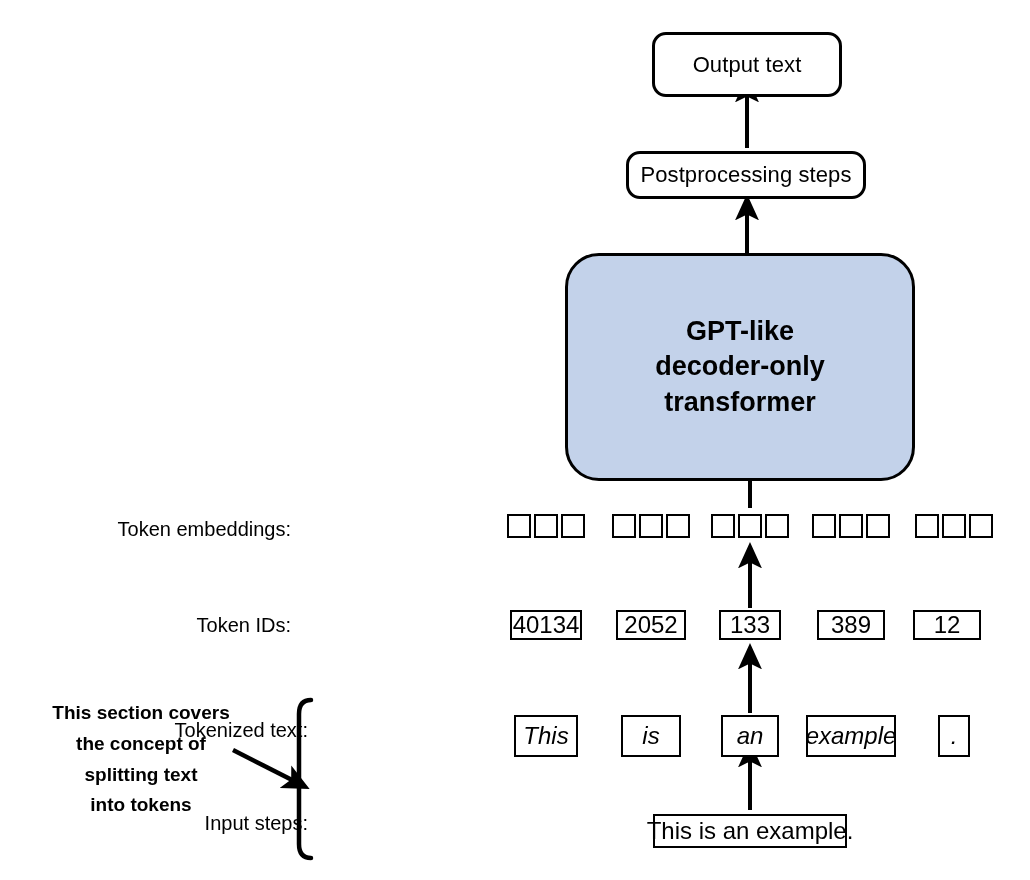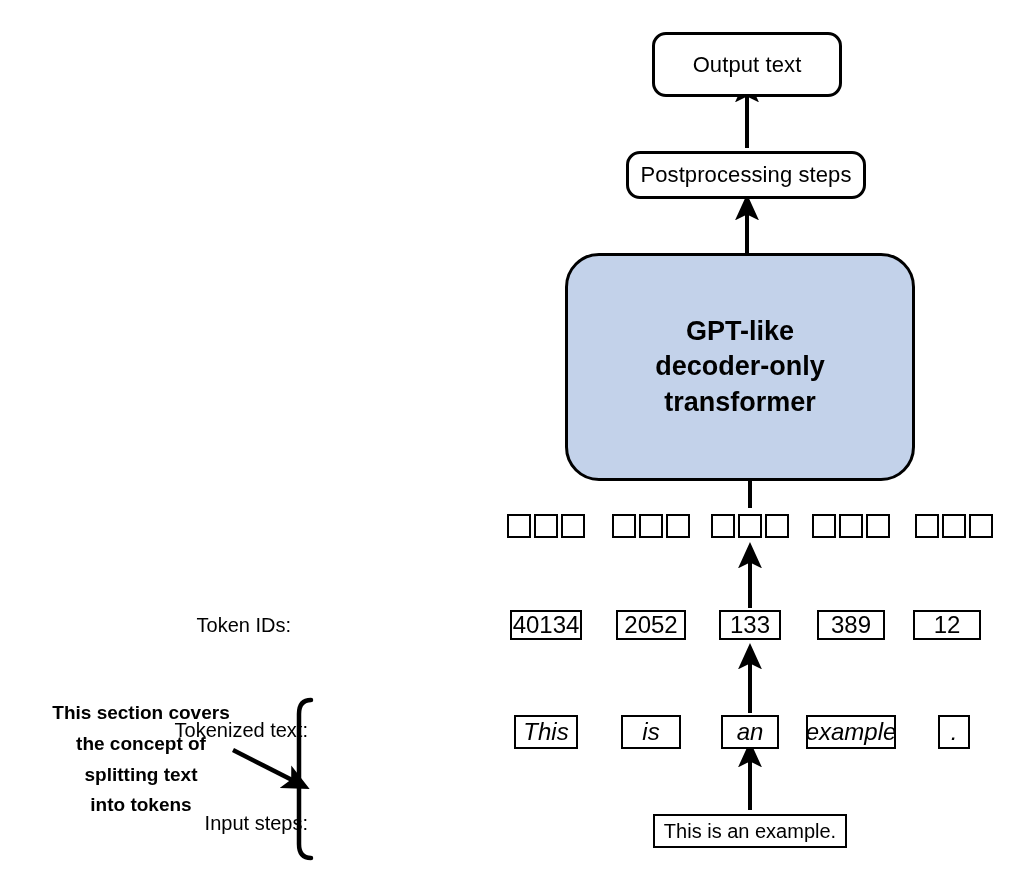--- a/index.html
+++ b/index.html
@@ -101,34 +101,34 @@
     box-sizing: border-box;
     border: 2.5px solid #000;
     background: #ffffff;
     display: flex;
     align-items: center;
     justify-content: center;
     font-size: 24px;
     white-space: nowrap;
     height: 30px;
   }
-  .box.tok { font-style: italic; height: 34px; }
+  .box.tok { font-style: italic; height: 42px; }
   #input-text-box {
     position: absolute;
     left: 653px;
     top: 814px;
     width: 194px;
     height: 34px;
     box-sizing: border-box;
     border: 2.5px solid #000;
     background: #ffffff;
     display: flex;
     align-items: center;
     justify-content: center;
-    font-size: 20px;
+    font-size: 24px;
     white-space: nowrap;
   }
 
   
   #annotation-text {
     position: absolute;
     left: 36px;
     top: 698px;
     width: 210px;
     text-align: center;
@@ -173,20 +173,21 @@
   <div class="pill" id="output-text-node">Output text</div>
 
   <div class="pill" id="postprocessing-node">Postprocessing steps</div>
 
   <div id="transformer-node">
     <span class="tline">GPT-like</span>
     <span class="tline">decoder-only</span>
     <span class="tline">transformer</span>
   </div>
 
+  <div class="row-label" id="label-token-embeddings">Token embeddings:</div>
   <div class="row-label" id="label-token-ids">Token IDs:</div>
   <div class="row-label" id="label-tokenized-text">Tokenized text:</div>
   <div class="row-label" id="label-input-text">Input steps:</div>
 
   <div id="embeddings-row">
       <div class="emb-group" style="left: 507px; top: 514px;">
         <div class="emb-cell"></div>
         <div class="emb-cell"></div>
         <div class="emb-cell"></div>
       </div>

